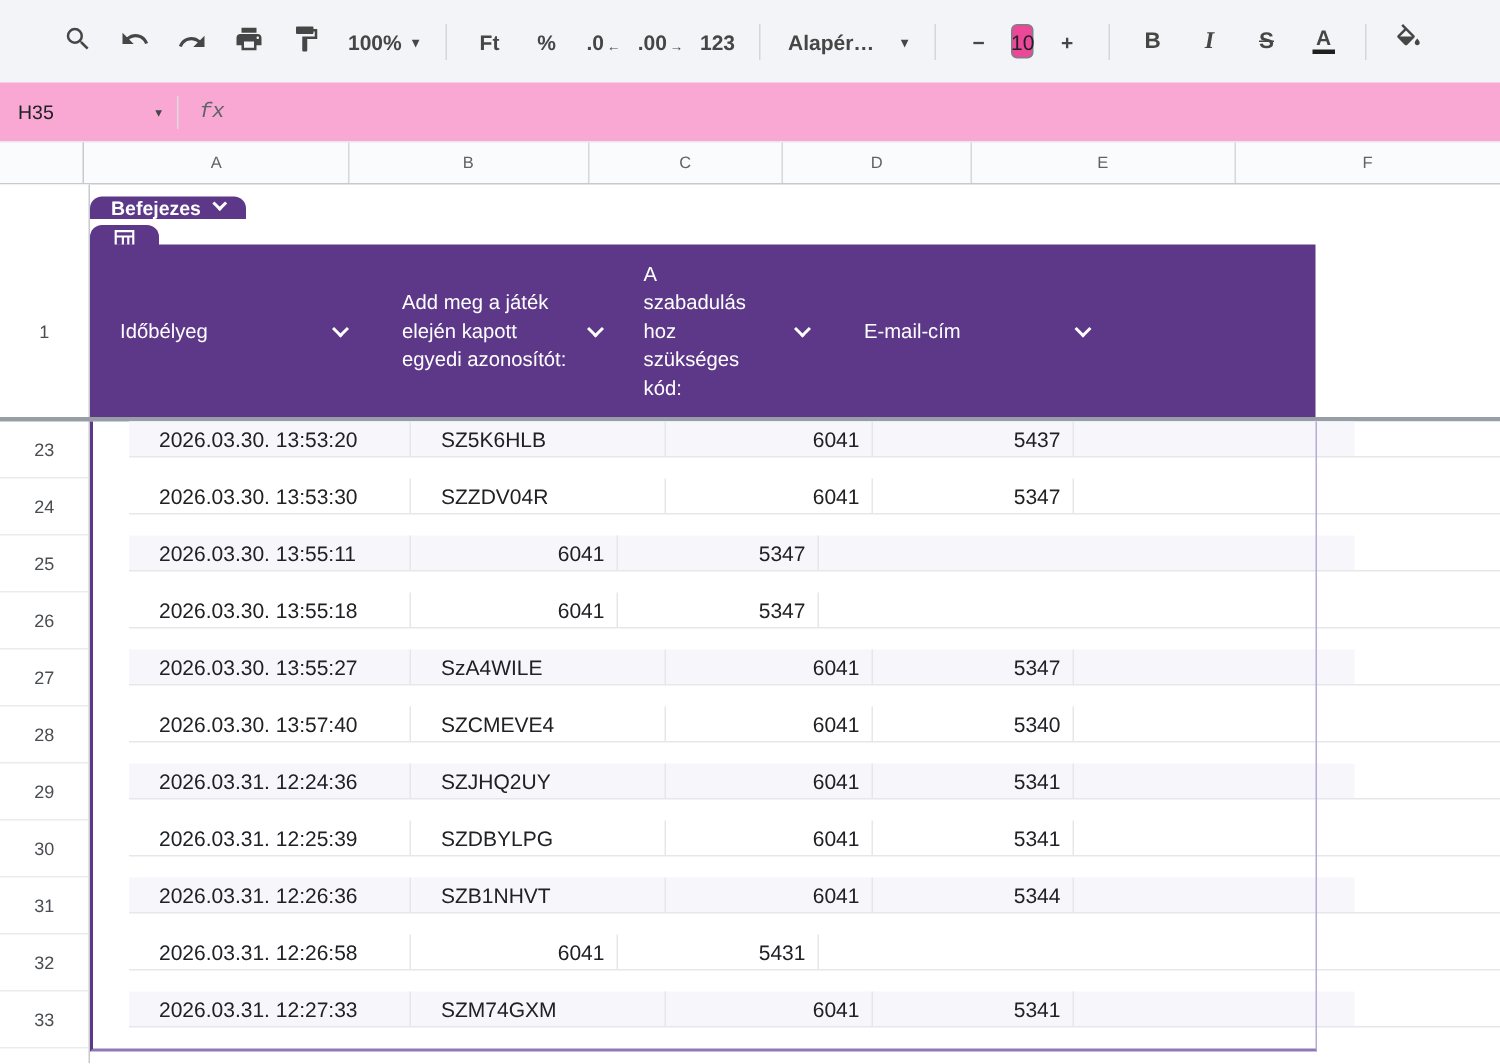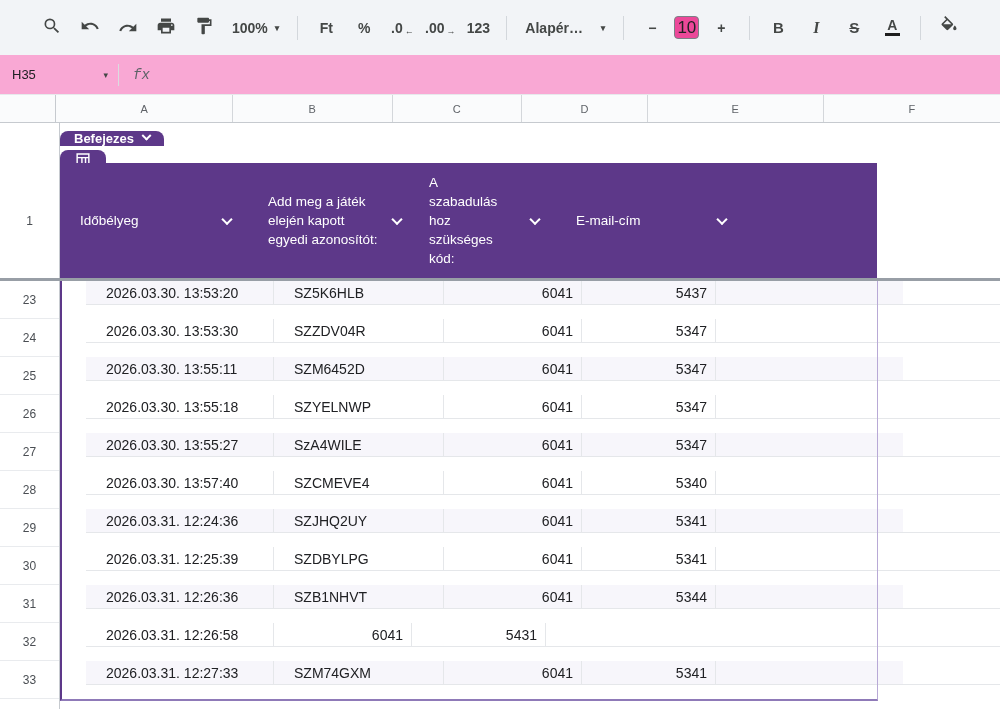--- a/index.html
+++ b/index.html
@@ -13,23 +13,23 @@
              padding-left:36px; gap:6px; }
   .tbtn { display:flex; align-items:center; justify-content:center; height:28px;
           min-width:32px; border-radius:4px; color:#444746; font-size:14px;
           font-weight:bold; cursor:default; }
   .tbtn svg { width:20px; height:20px; fill:#444746; }
   .tdiv { width:1px; height:24px; background:#d3d7dc; margin:0 6px; }
   .drop { padding:0 6px; font-weight:bold; }
   .chev-g { font-size:9px; color:#444746; margin-left:7px; }
   .mini { font-size:9px; margin-left:2px; margin-top:7px; }
   .font-select { width:92px; justify-content:space-between; }
-  .sizebox { width:25px; height:23px; border:1px solid #7b8086; border-radius:4px;
+  .sizebox { width:15px; height:23px; border:1px solid #7b8086; border-radius:4px;
              display:flex; align-items:center; justify-content:center;
-             font-size:17px; color:#202124; background:#ec4899; }
+             font-size:14px; color:#202124; background:#ec4899; }
   .bold { font-weight:bold; font-size:15px; }
   .italic { font-style:italic; font-family:"Liberation Serif",serif; font-size:16px; }
   .strike { text-decoration:line-through; font-size:15px; }
   .tcolor { flex-direction:column; gap:1px; font-size:14px; line-height:13px; }
   .cbar { width:15px; height:3px; background:#1f1f1f; display:block; }
 
   
   .fbar { position:absolute; left:0; top:55px; width:100%; height:40px; background:#f9a8d4;
           display:flex; align-items:center; border-bottom:1px solid #e7e9ec; }
   .namebox { width:118px; padding:0 10px 0 12px; display:flex; align-items:center;
@@ -255,30 +255,28 @@
         <div class="dcell ca">2026.03.30. 13:53:30</div>
         <div class="dcell cb">SZZDV04R</div>
         <div class="dcell cc">6041</div>
         <div class="dcell cd">5347</div>
         <div class="dcell ce"></div>
       </div>
   </div>
   <div class="drow shaded" style="top:357px">
     <div class="tpart">
         <div class="dcell ca">2026.03.30. 13:55:11</div>
-        <div class="dcell cb">SZM6452D</div>
         <div class="dcell cc">6041</div>
         <div class="dcell cd">5347</div>
         <div class="dcell ce"></div>
       </div>
   </div>
   <div class="drow" style="top:395px">
     <div class="tpart">
         <div class="dcell ca">2026.03.30. 13:55:18</div>
-        <div class="dcell cb">SZYELNWP</div>
         <div class="dcell cc">6041</div>
         <div class="dcell cd">5347</div>
         <div class="dcell ce"></div>
       </div>
   </div>
   <div class="drow shaded" style="top:433px">
     <div class="tpart">
         <div class="dcell ca">2026.03.30. 13:55:27</div>
         <div class="dcell cb">SzA4WILE</div>
         <div class="dcell cc">6041</div>

